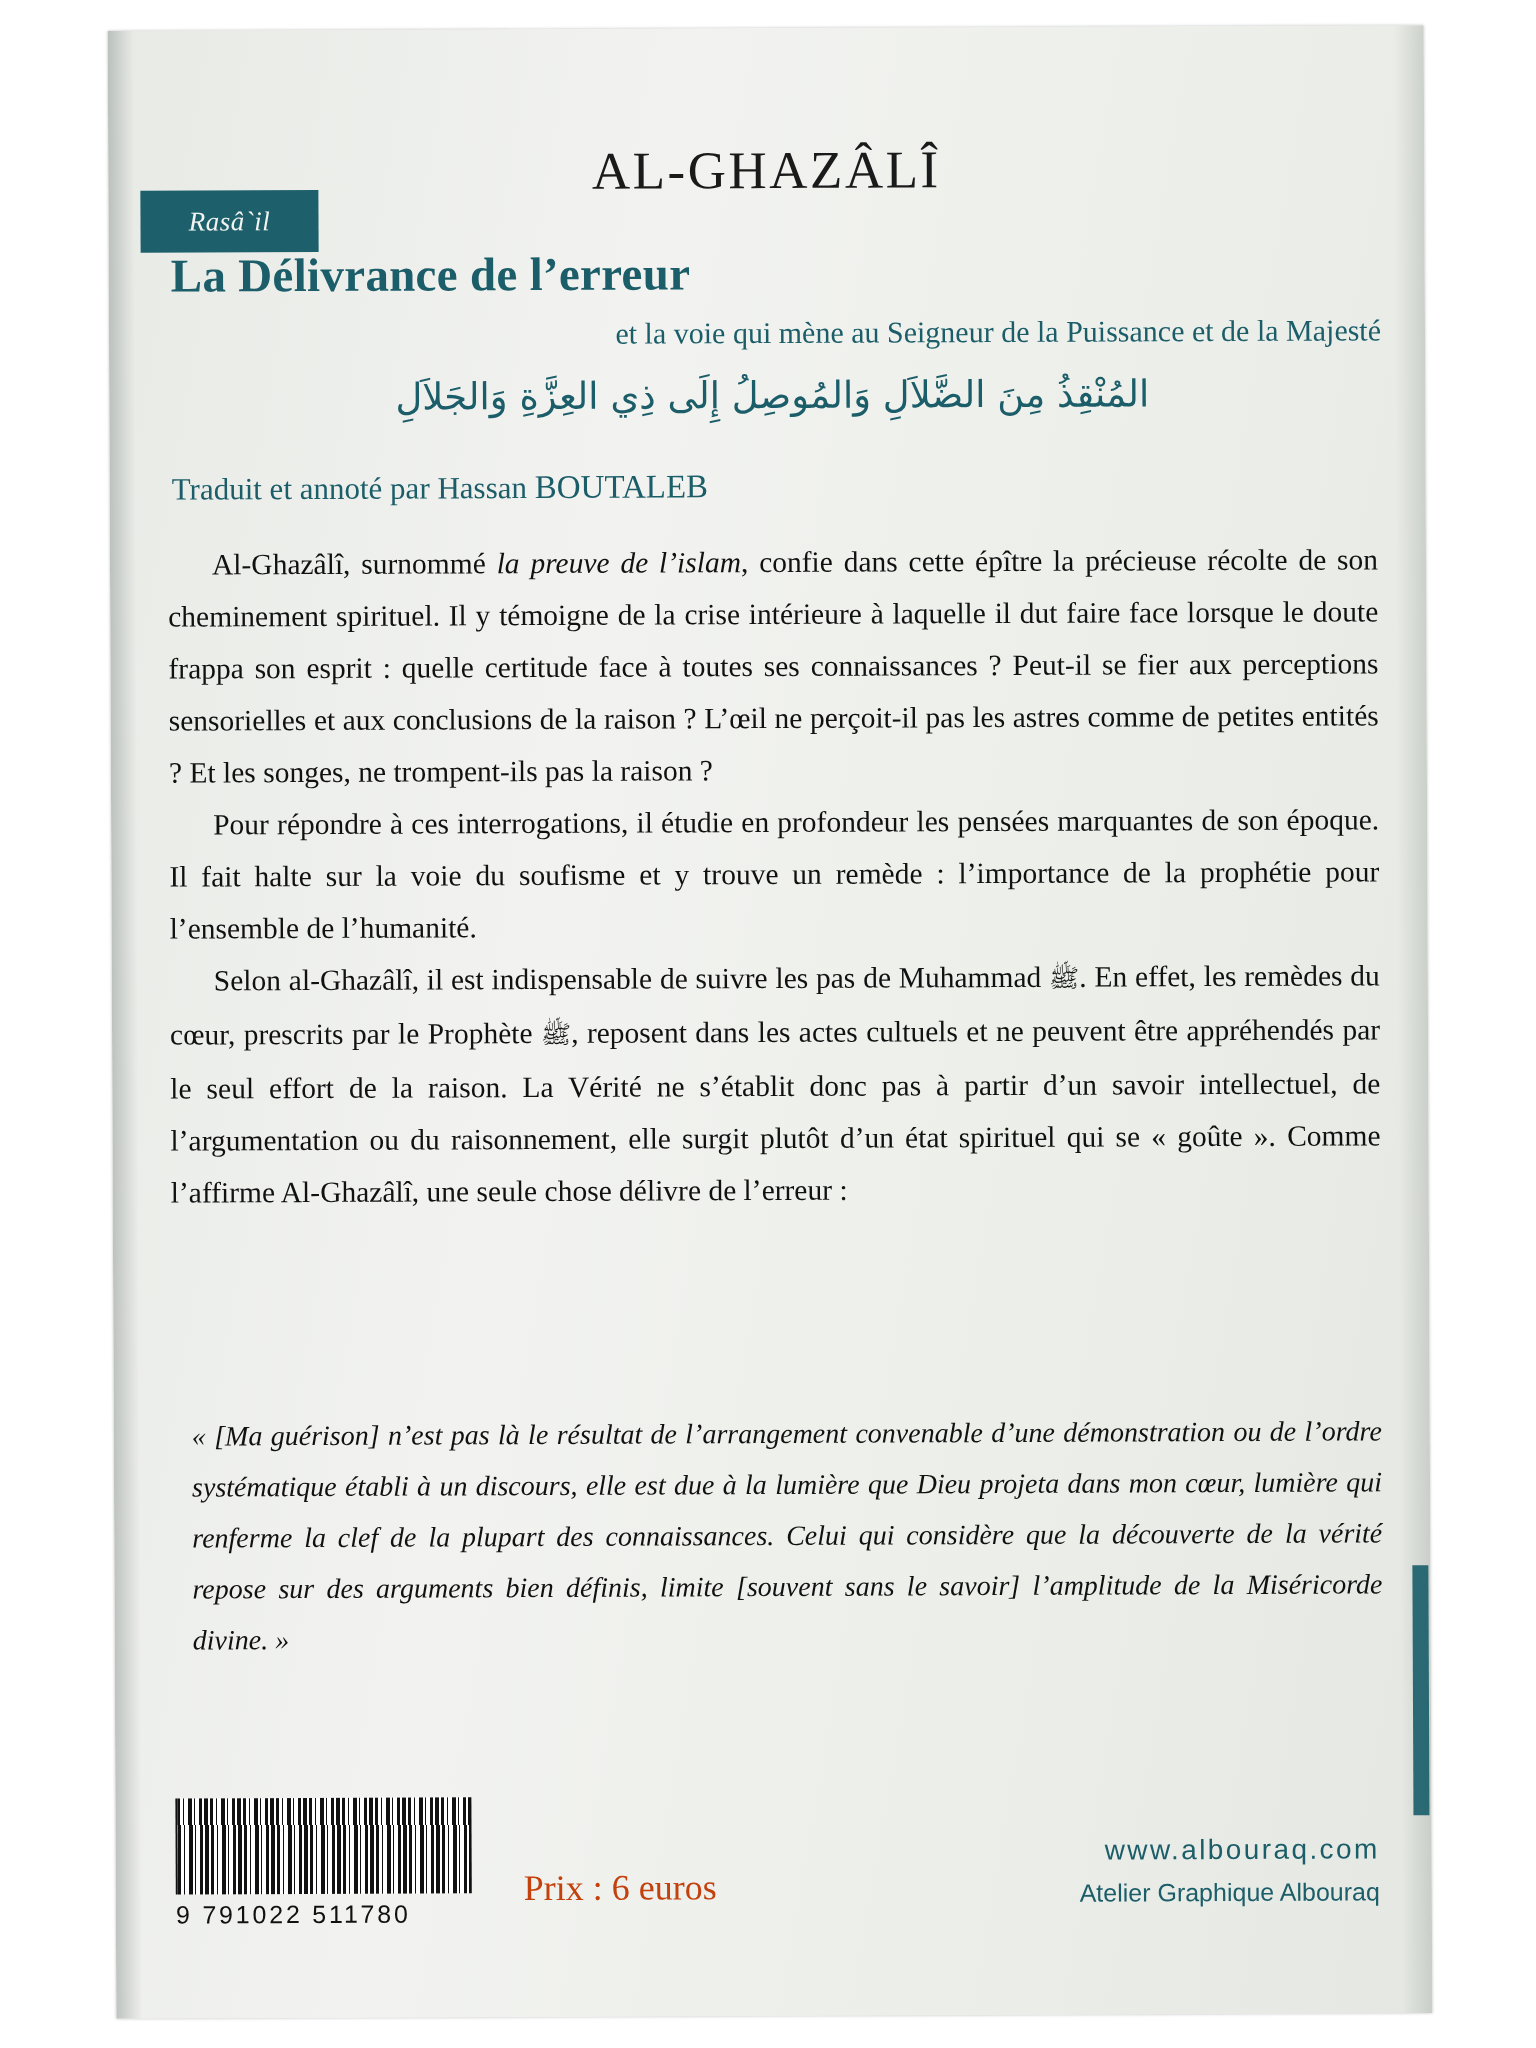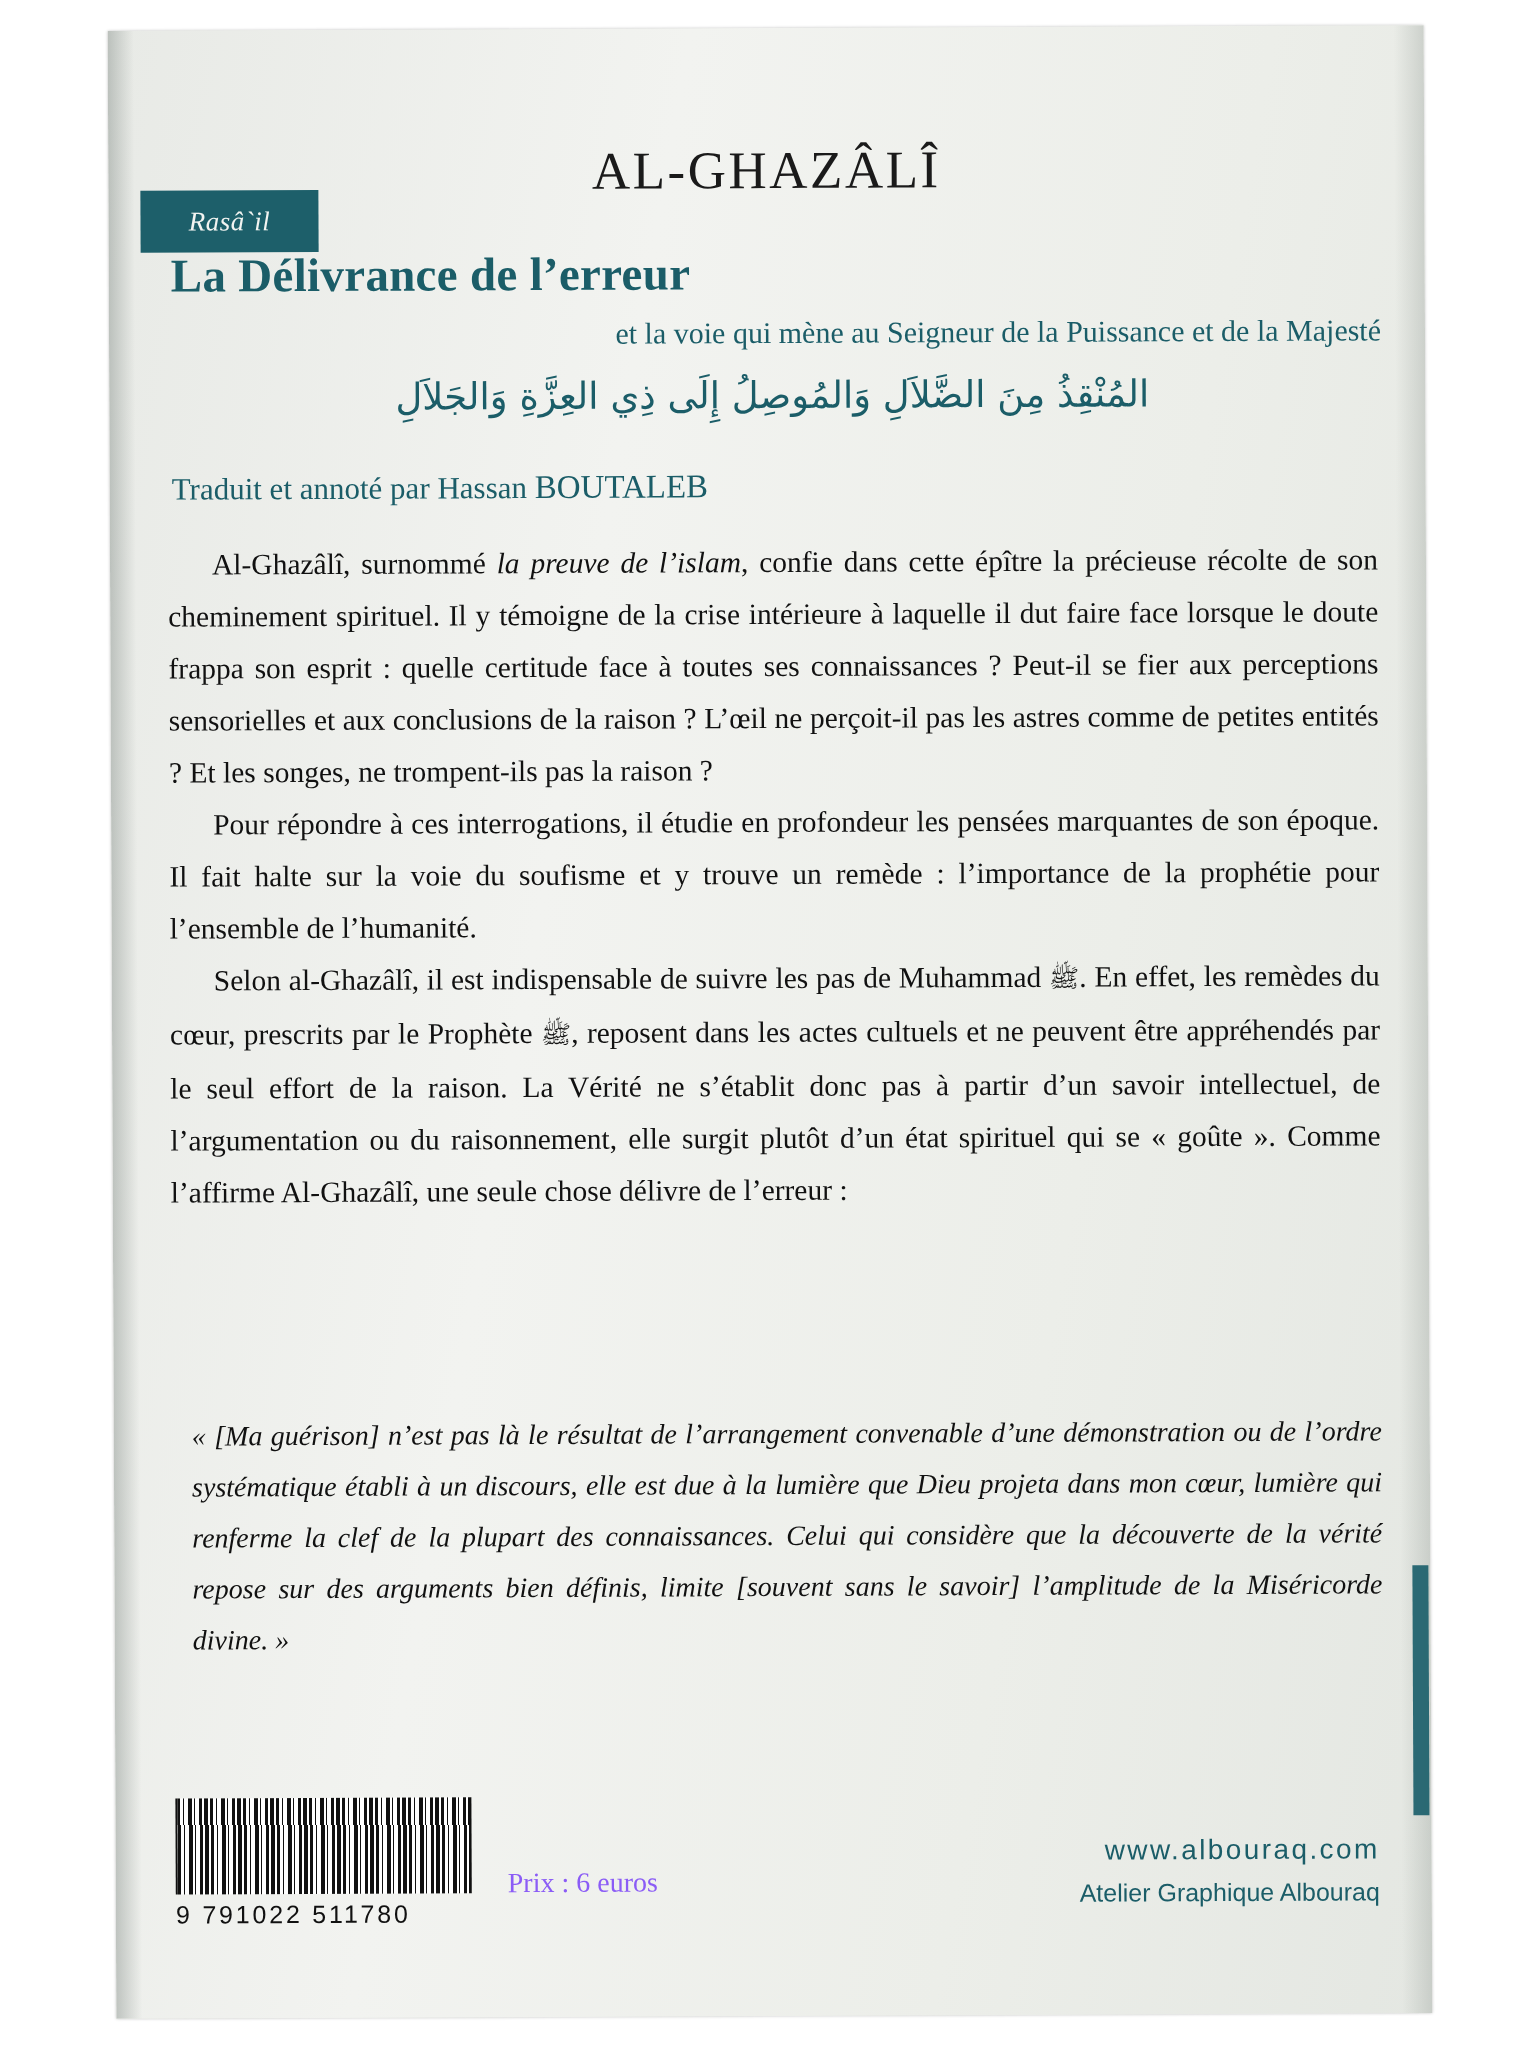--- a/index.html
+++ b/index.html
@@ -193,24 +193,24 @@
   }
   .isbn {
     margin-top: 6px;
     font-size: 25px;
     letter-spacing: 2.8px;
     color: #111;
     font-family: "Liberation Sans", sans-serif;
   }
   .price {
     position: absolute;
-    left: 392px;
+    left: 408px;
     top: 1838px;
-    font-size: 28px;
-    color: #8b5cf6;
+    font-size: 36px;
+    color: #c2410c;
   }
   .web {
     position: absolute;
     right: 52px;
     top: 1808px;
     text-align: right;
     color: #1b5d68;
   }
   .web .url {
     font-size: 28px;

